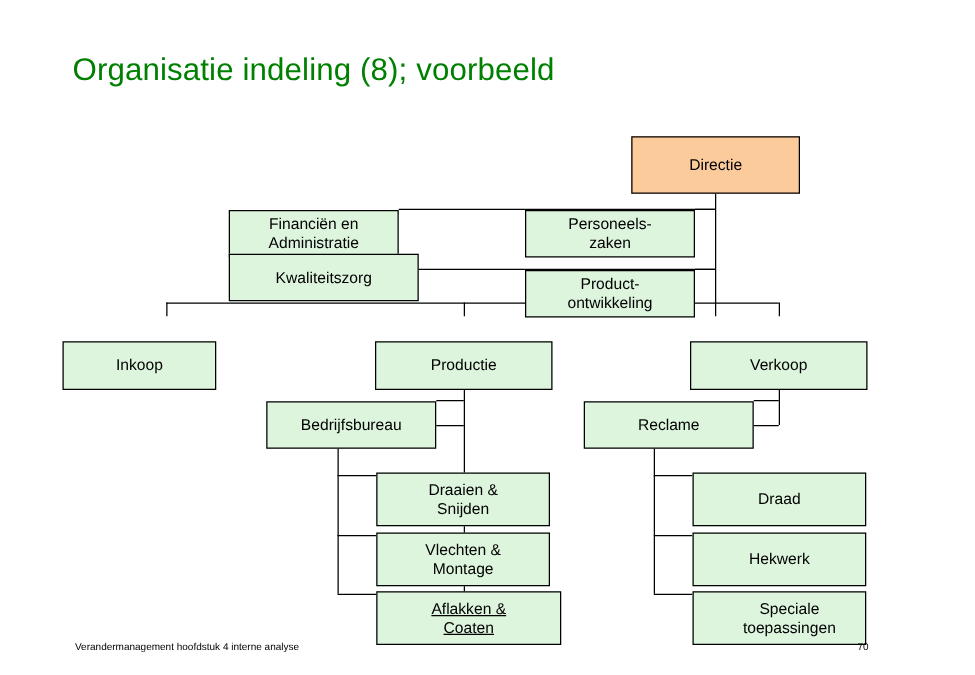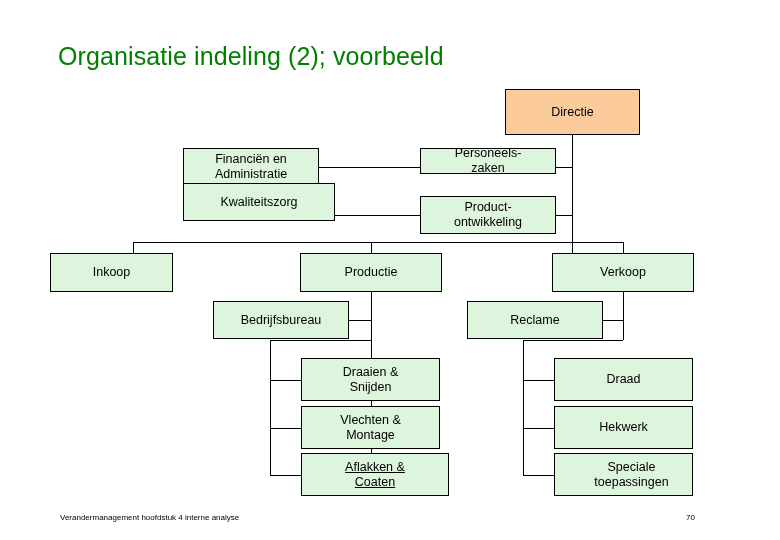--- a/index.html
+++ b/index.html
@@ -34,20 +34,21 @@
     box-sizing: border-box;
     border: 1px solid #000000;
     background: #ddf4dd;
     display: flex;
     align-items: center;
     justify-content: center;
     text-align: center;
     font-size: 12.5px;
     color: #000000;
     line-height: 15px;
+    margin-top: 20px;
   }
   .node.root {
     background: #fbcb9c;
   }
   .node span {
     display: block;
     padding: 0 3px;
   }
   .conn {
     position: absolute;
@@ -69,21 +70,21 @@
     top: 513px;
     font-size: 8px;
     color: #000000;
   }
 </style>
 </head>
 <body>
 
 <div id="slide">
 
-  <div id="title">Organisatie indeling (2); voorbeeld</div>
+  <div id="title">Organisatie indeling (8); voorbeeld</div>
 
   <div class="conn v" style="left:572px; top:135px; height:118px;"></div>
 
   <div class="conn h" style="left:319px; top:167px; width:253px;"></div>
   <div class="conn h" style="left:556px; top:167px; width:16px;"></div>
   <div class="conn h" style="left:319px; top:215px; width:253px;"></div>
   <div class="conn h" style="left:556px; top:215px; width:16px;"></div>
 
   <div class="conn h" style="left:133px; top:242px; width:490px;"></div>
   <div class="conn v" style="left:133px; top:242px; height:11px;"></div>
@@ -110,21 +111,21 @@
 
   <div class="node root" style="left:505px; top:89px; width:135px; height:46px;">
     <span>Directie</span>
   </div>
 
   <div class="node" style="left:183px; top:148px; width:136px; height:38px;">
     <span style="white-space:pre-line;">Financiën en
 Administratie</span>
   </div>
 
-  <div class="node" style="left:420px; top:148px; width:136px; height:26px;">
+  <div class="node" style="left:420px; top:148px; width:136px; height:38px;">
     <span style="white-space:pre-line;">Personeels-
 zaken</span>
   </div>
 
   <div class="node" style="left:183px; top:183px; width:152px; height:38px;">
     <span style="white-space:pre-line;">Kwaliteitszorg</span>
   </div>
 
   <div class="node" style="left:420px; top:196px; width:136px; height:38px;">
     <span style="white-space:pre-line;">Product-

